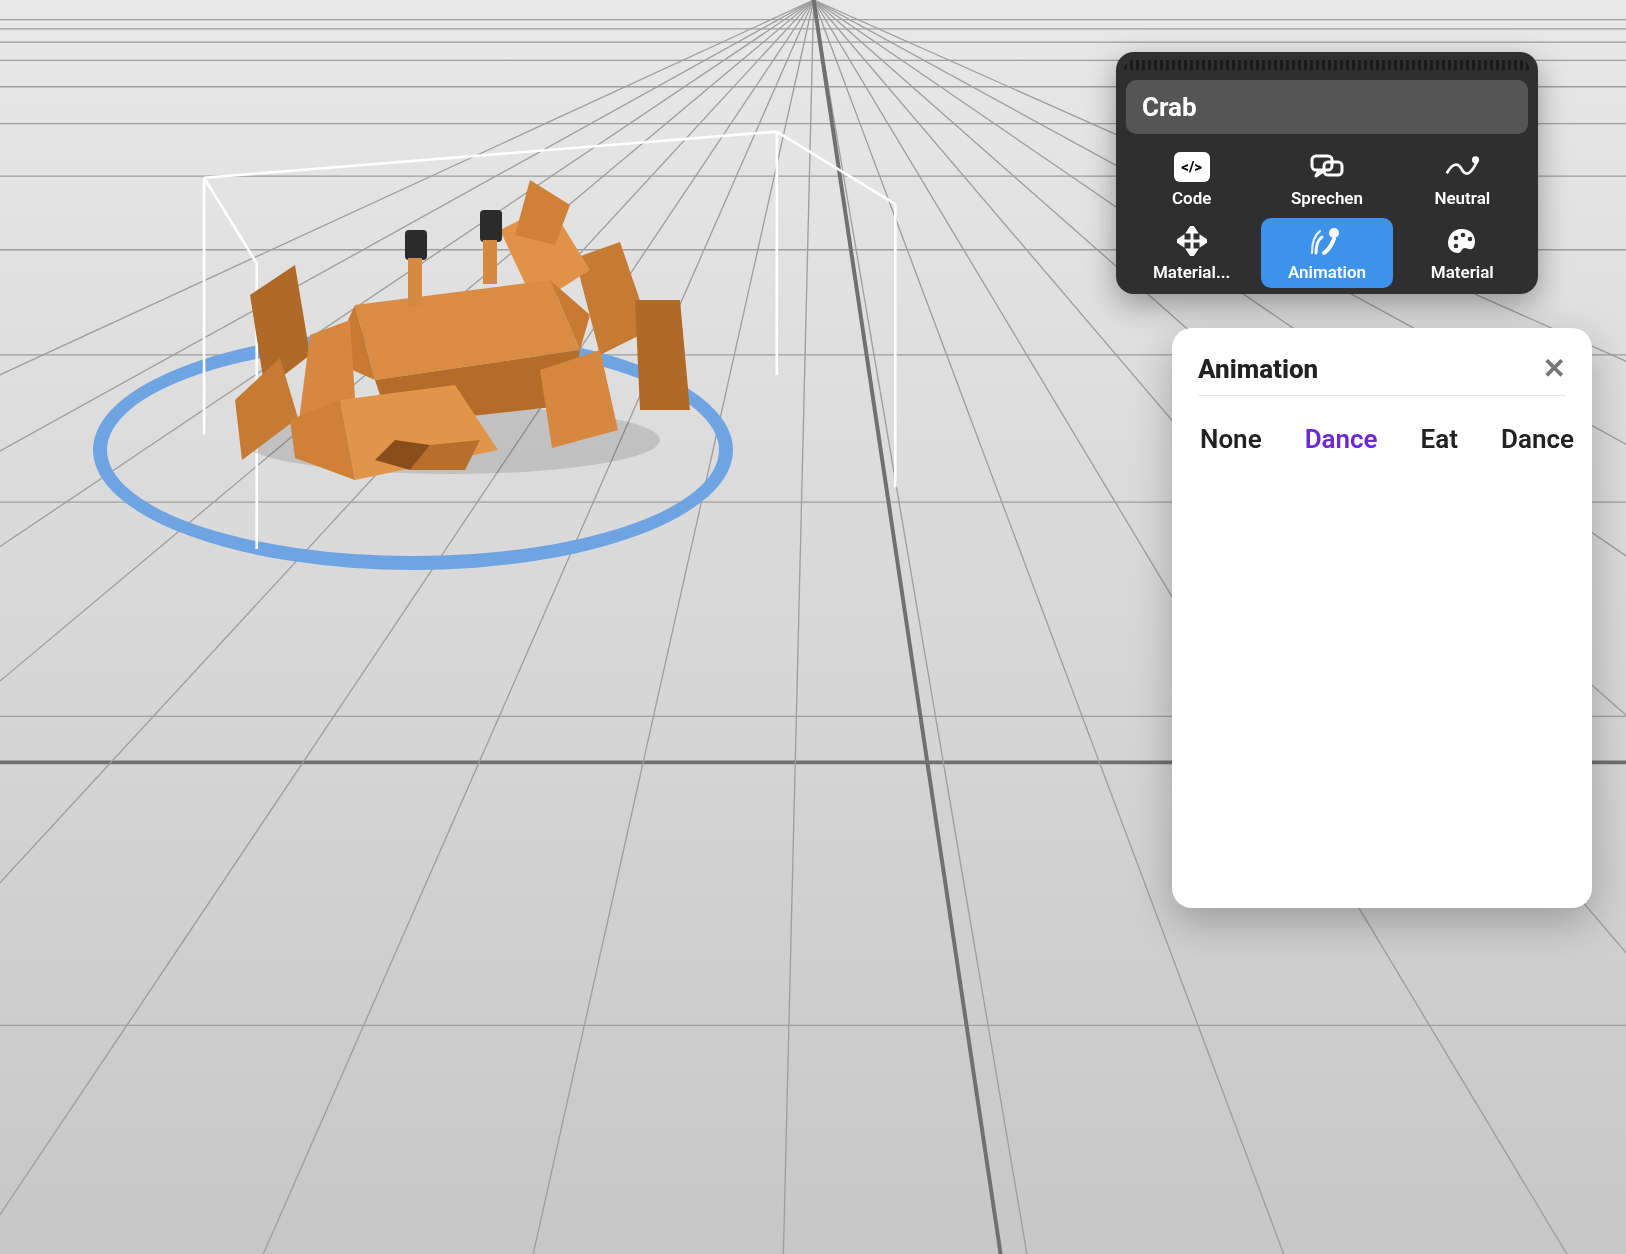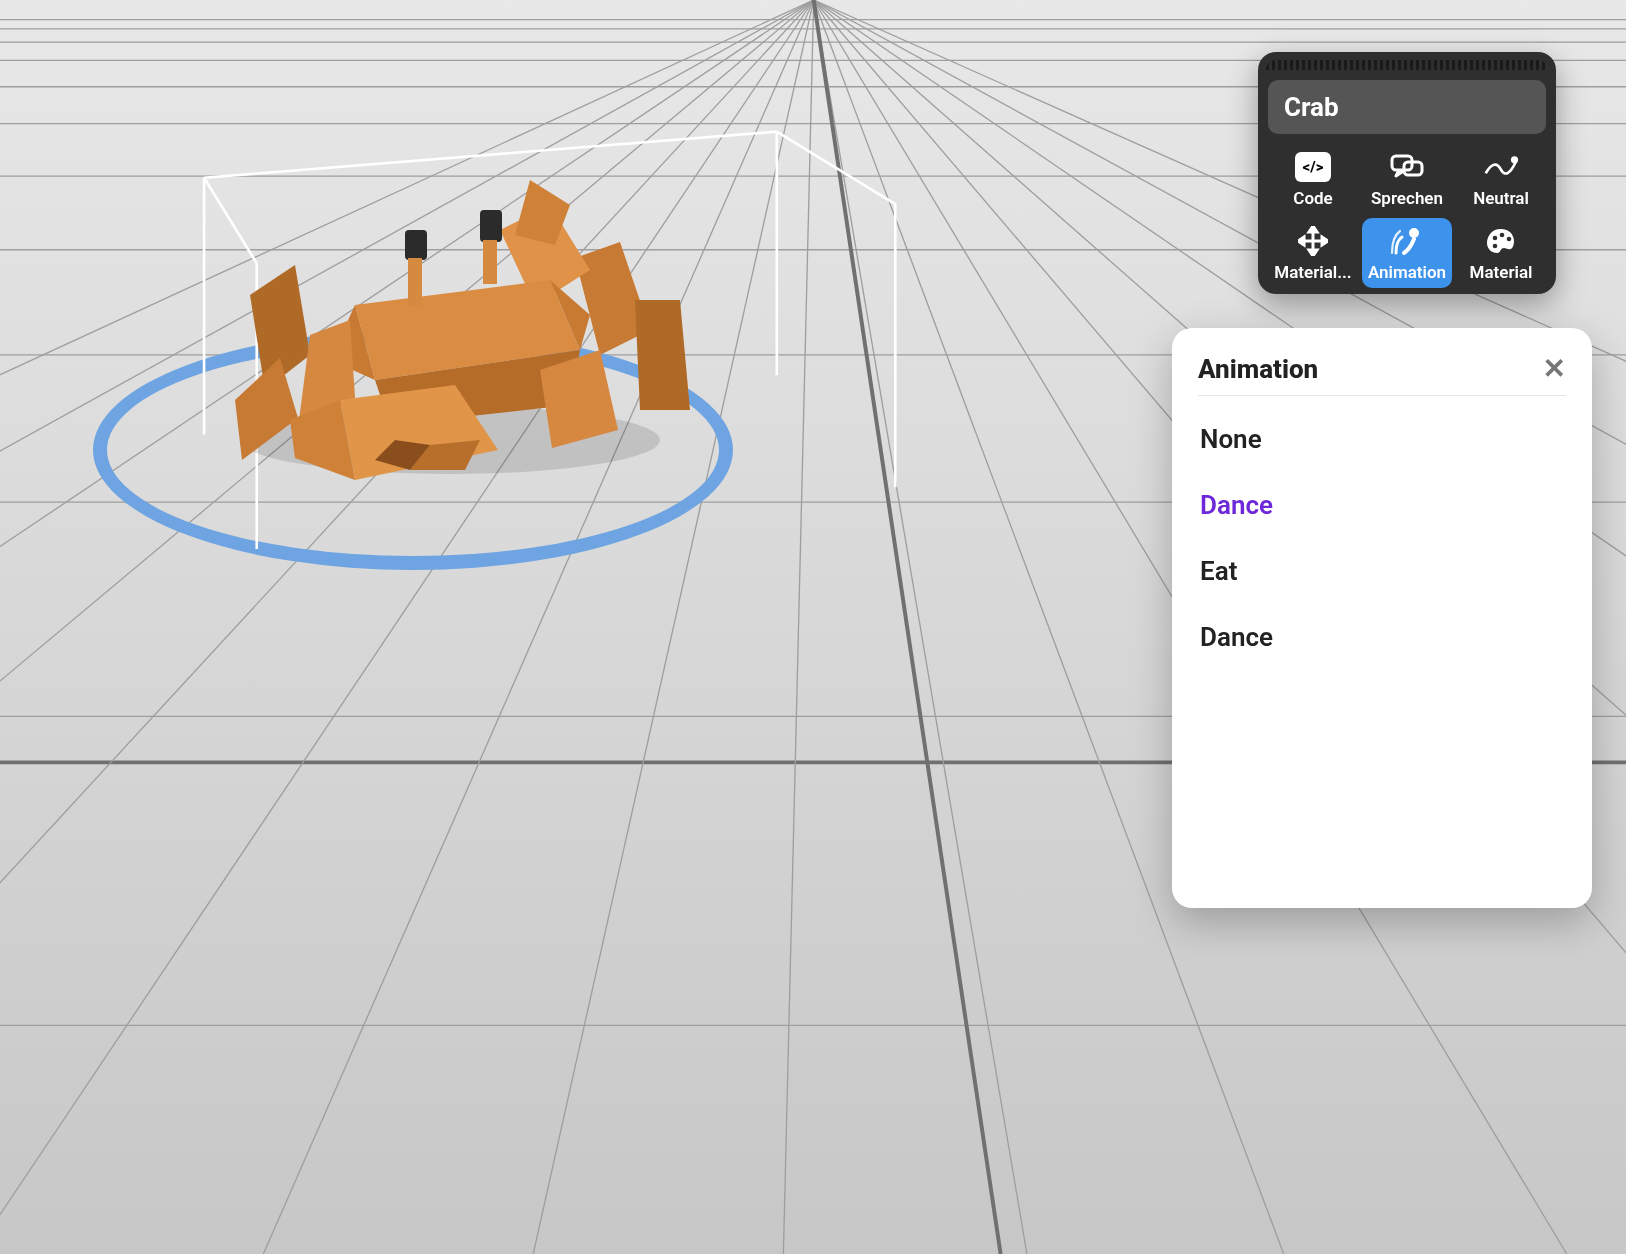--- a/index.html
+++ b/index.html
@@ -23,21 +23,21 @@
   .bbox { position: absolute; inset: 0; pointer-events: none; }
   .bbox line { stroke: #ffffff; stroke-width: 2; }
 
   .crab {
     position: absolute; left: 180px; top: 150px; width: 520px; height: 330px;
     pointer-events: none;
   }
 
   
   .inspector {
-    position: absolute; right: 70px; top: 52px; width: 298px;
+    position: absolute; right: 88px; top: 52px; width: 422px;
     background: #2f2f2f; border-radius: 18px;
     box-shadow: 0 10px 30px rgba(0,0,0,0.35);
     color: #fff; padding: 10px 10px 6px 10px;
     display: flex; flex-direction: column; gap: 10px;
   }
   .grip {
     height: 10px; border-top-left-radius: 14px; border-top-right-radius: 14px;
     background: repeating-linear-gradient(90deg,#1a1a1a 0 3px,#2f2f2f 3px 6px);
     margin: -2px -2px 0 -2px;
   }
@@ -63,21 +63,21 @@
   .popover {
     position: absolute; right: 34px; top: 328px; width: 420px; height: 580px;
     background: #fff; border-radius: 20px;
     box-shadow: 0 14px 40px rgba(0,0,0,0.25);
     padding: 24px 26px 18px; color: #222;
     display: flex; flex-direction: column;
   }
   .pop-head { display: flex; align-items: center; justify-content: space-between; padding-bottom: 10px; border-bottom: 1px solid #e5e5e5; }
   .pop-head h2 { font-size: 26px; font-weight: 800; }
   .close-x { font-size: 28px; color: #777; cursor: pointer; font-weight: 900; }
-  .options { list-style: none; margin-top: 10px; display: flex; flex-direction: column; }
+  .options { list-style: none; margin-top: 10px; display: flex; flex-direction: row; gap: 39px; }
   .options li { padding: 18px 2px; font-size: 26px; font-weight: 600; cursor: pointer; }
   .options li.sel { color: #6d28d9; }
 </style>
 </head>
 <body>
 
 <div class="viewport">
 
   <svg class="grid-svg" viewBox="0 0 1235 954" preserveAspectRatio="none">
     <defs>

